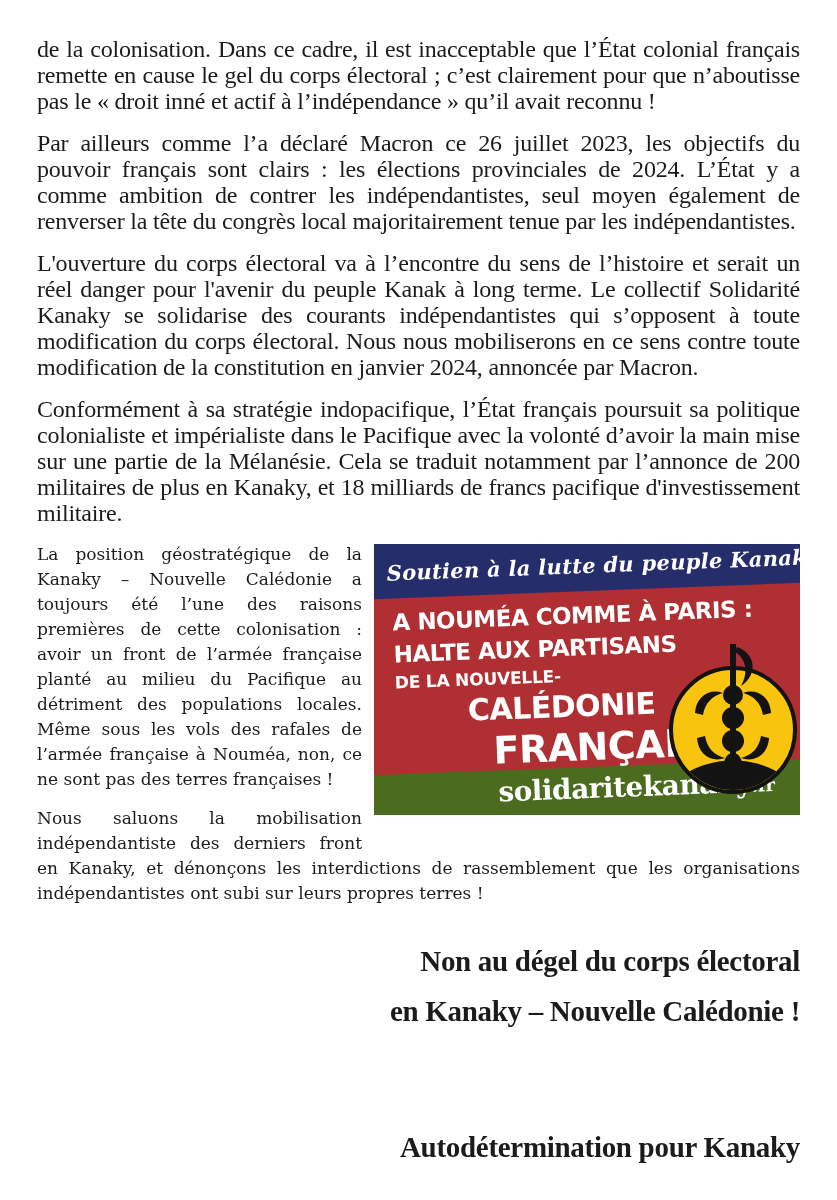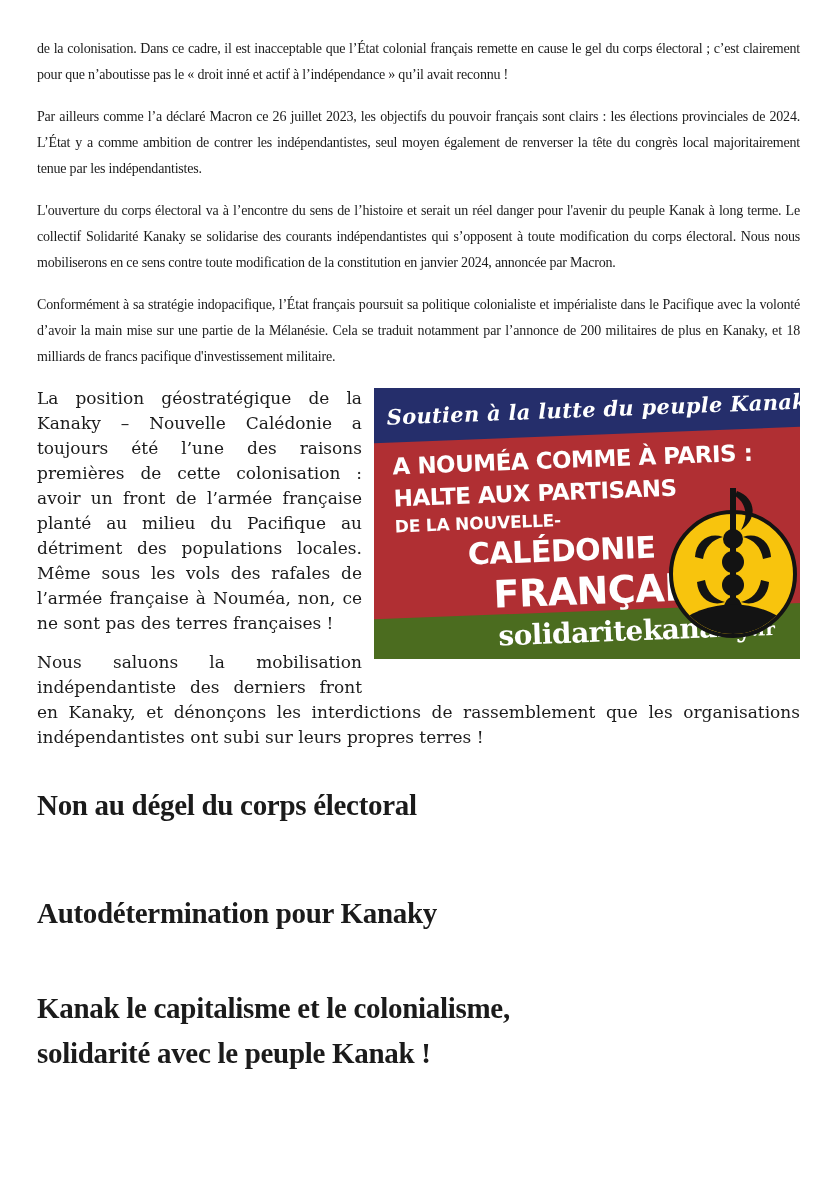--- a/index.html
+++ b/index.html
@@ -7,21 +7,21 @@
     --ink:#1b1b1b; --white:#ffffff;
   }
   *{margin:0;padding:0;box-sizing:border-box;}
   html,body{background:#ffffff;}
   body{
     width:837px;height:1200px;margin:0 auto;position:relative;
     font-family:"Liberation Serif",serif;color:var(--ink);overflow:hidden;
   }
   .page{padding:36px 37px 0 37px;}
   .body-par{
-    font-size:14px;line-height:26px;text-align:justify;
+    font-size:24px;line-height:26px;text-align:justify;
     letter-spacing:-0.2px;margin-bottom:16px;
   }
   
   .media-section{margin-top:4px;}
   .media-section::after{content:"";display:block;clear:both;}
   .col-par{
     font-family:"DejaVu Serif",serif;font-size:17px;line-height:25px;
     text-align:justify;margin-bottom:14px;
   }
   
@@ -51,24 +51,24 @@
     background:var(--green);text-align:right;padding:5px 40px 0 0;
   }
   .site{
     color:#fff;font-family:"DejaVu Serif",serif;font-weight:bold;
     font-size:28px;letter-spacing:-0.5px;white-space:nowrap;
   }
   .site-tld{font-size:18px;letter-spacing:0;}
   .emblem{position:absolute;left:284px;top:94px;z-index:3;}
   
   .big-heading{
-    text-align:left;font-weight:bold;font-size:29px;letter-spacing:-0.3px;
+    text-align:right;font-weight:bold;font-size:29px;letter-spacing:-0.3px;
   }
   .h1-block{margin-top:16px;line-height:50px;}
-  .h2-block{margin-top:60px;line-height:46px;}
+  .h2-block{margin-top:88px;line-height:46px;}
   .h3-block{margin-top:50px;line-height:45px;}
 </style>
 </head>
 <body>
 
 <div class="page">
 
   <p class="body-par">de la colonisation. Dans ce cadre, il est inacceptable que l’État colonial français remette en cause le gel du corps électoral ; c’est clairement pour que n’aboutisse pas le « droit inné et actif à l’indépendance » qu’il avait reconnu !</p>
   <p class="body-par">Par ailleurs comme l’a déclaré Macron ce 26 juillet 2023, les objectifs du pouvoir français sont clairs : les élections provinciales de 2024. L’État y a comme ambition de contrer les indépendantistes, seul moyen également de renverser la tête du congrès local majoritairement tenue par les indépendantistes.</p>
   <p class="body-par">L'ouverture du corps électoral va à l’encontre du sens de l’histoire et serait un réel danger pour l'avenir du peuple Kanak à long terme. Le collectif Solidarité Kanaky se solidarise des courants indépendantistes qui s’opposent à toute modification du corps électoral. Nous nous mobiliserons en ce sens contre toute modification de la constitution en janvier 2024, annoncée par Macron.</p>
@@ -115,20 +115,21 @@
         </g>
       </svg>
     </div>
 
     <p class="col-par">La position géostratégique de la Kanaky – Nouvelle Calédonie a toujours été l’une des raisons premières de cette colonisation : avoir un front de l’armée française planté au milieu du Pacifique au détriment des populations locales. Même sous les vols des rafales de l’armée française à Nouméa, non, ce ne sont pas des terres françaises !</p>
     <p class="col-par">Nous saluons la mobilisation indépendantiste des derniers front en Kanaky, et dénonçons les interdictions de rassemblement que les organisations indépendantistes ont subi sur leurs propres terres !</p>
   </div>
 
   <div class="big-heading h1-block">
     <div>Non au dégel du corps électoral</div>
+    <div>en Kanaky – Nouvelle Calédonie !</div>
   </div>
 
   <div class="big-heading h2-block">
     <div>Autodétermination pour Kanaky</div>
   </div>
 
   <div class="big-heading h3-block">
     <div>Kanak le capitalisme et le colonialisme,</div>
     <div>solidarité avec le peuple Kanak !</div>
   </div>

